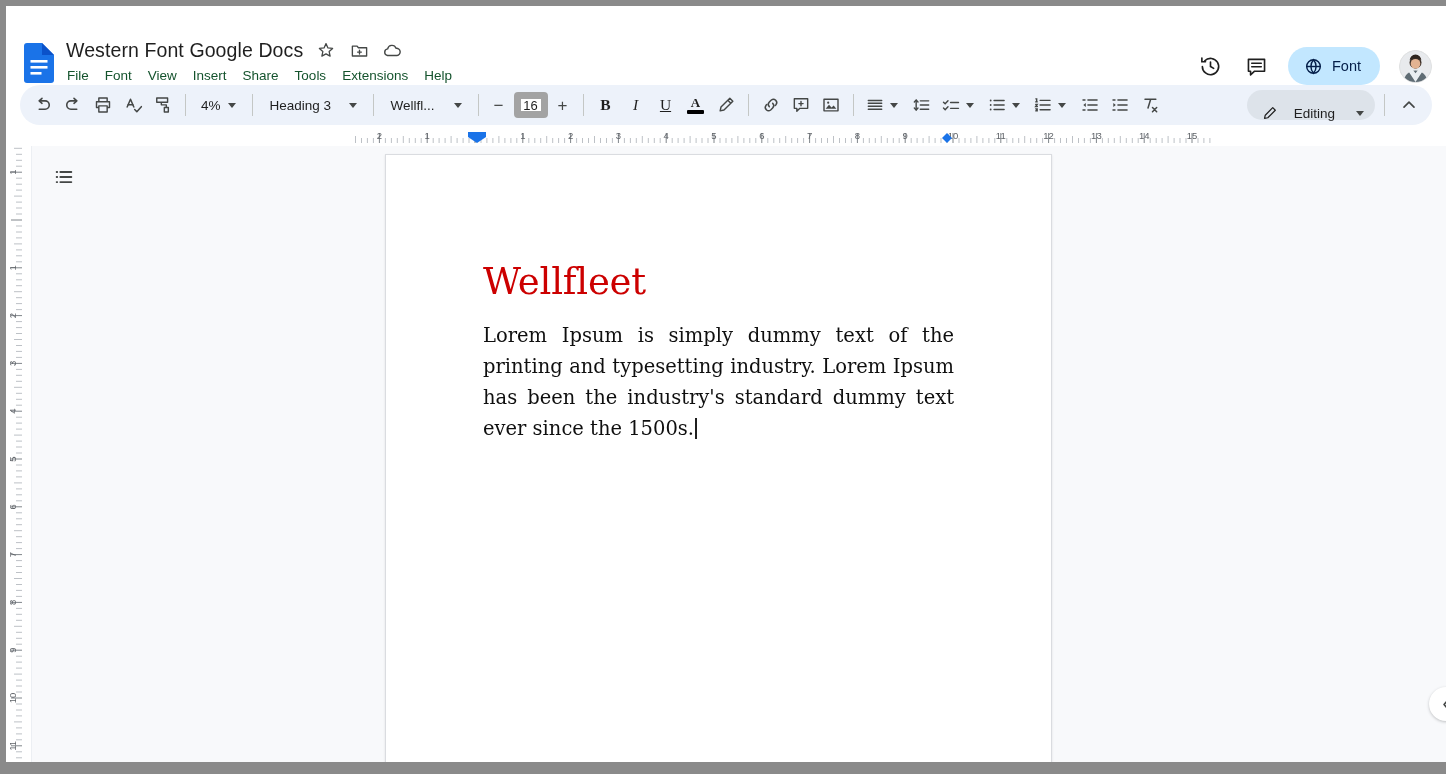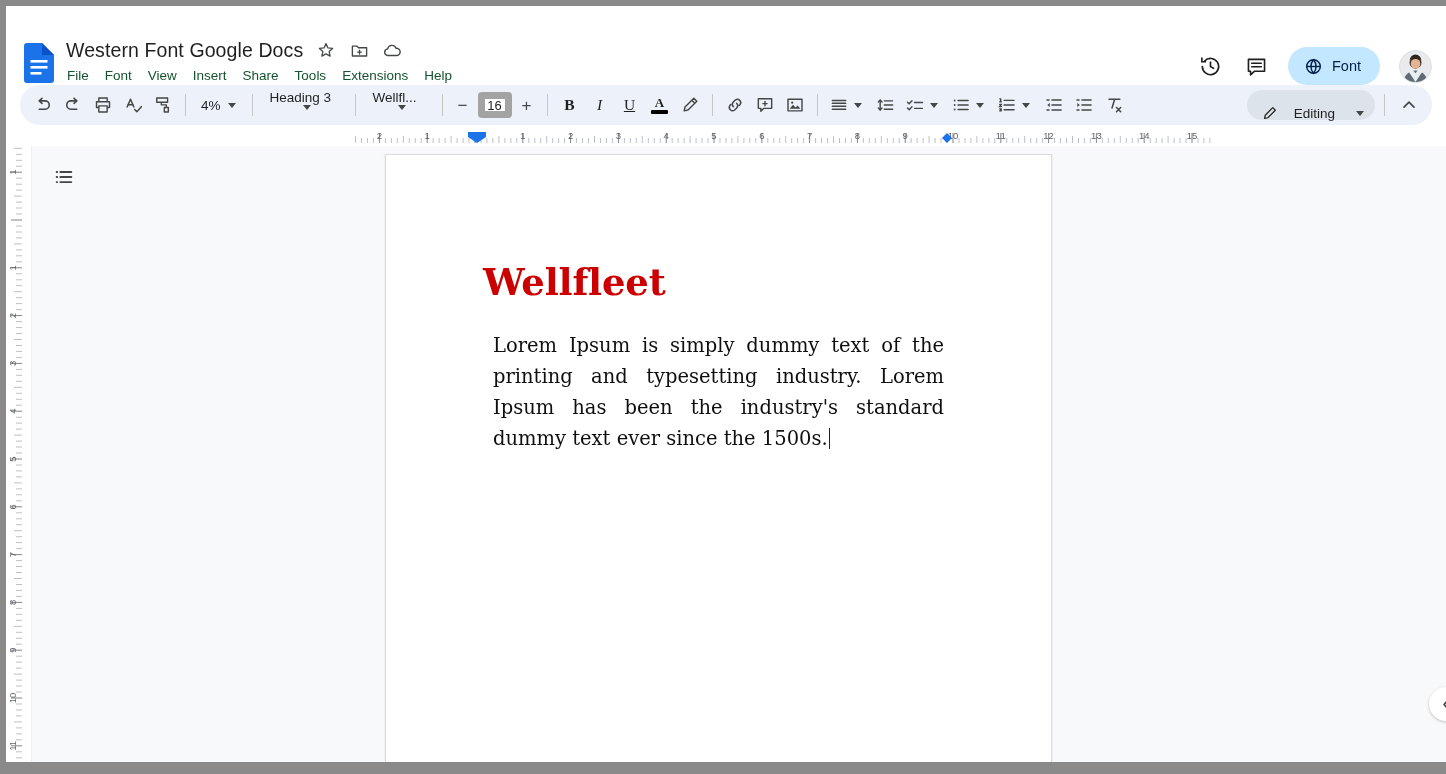--- a/index.html
+++ b/index.html
@@ -91,21 +91,20 @@
   .tb-sep { width: 1px; height: 22px; background: #c4c7c5; margin: 0 7px; flex: 0 0 auto; }
   .zoom-box {
     display: flex; align-items: center; gap: 2px; height: 30px;
     border-radius: 4px; padding: 0 4px 0 8px; cursor: pointer; color: #1f1f1f;
     font-size: 13.5px;
   }
   .style-box {
     display: flex; align-items: center; height: 30px; border-radius: 4px;
     padding: 0 4px 0 10px; cursor: pointer; color: #1f1f1f; font-size: 13.5px;
     white-space: nowrap;
-    flex-direction: column;
   }
   .style-label { min-width: 74px; }
   .font-label { min-width: 58px; }
   .fontsize-grp { display: flex; align-items: center; gap: 2px; flex: 0 0 auto; }
   .sz-btn {
     width: 26px; height: 26px; border-radius: 50%;
     display: flex; align-items: center; justify-content: center;
     color: #444746; cursor: pointer; font-size: 17px; line-height: 1;
   }
   .sz-field {
@@ -166,34 +165,34 @@
     top: 8px;
     width: 667px;
     height: 1000px;
     background: #ffffff;
     border: 1px solid #dadce0;
     box-shadow: 0 1px 2px rgba(60,64,67,0.12);
   }
   .page-content { padding: 106px 97px 0 97px; }
   .doc-heading {
     font-family: "DejaVu Serif", serif;
-    font-weight: 700;
+    font-weight: 400;
     font-size: 37px;
     line-height: 1.15;
     color: #cc0000;
-    margin: 0 0 26px 0;
+    margin: 0 0 16px 0;
     letter-spacing: -0.2px;
   }
   .doc-para {
     font-family: "DejaVu Serif", serif;
     font-size: 19.5px;
     line-height: 1.59;
     color: #0f0f0f;
     text-align: justify;
-    margin: 10px;
+    margin: 0;
     position: relative;
   }
   .text-cursor {
     display: inline-block; width: 1.6px; height: 21px; background: #1f1f1f;
     vertical-align: -4px; margin-left: 1px;
   }
 
   .side-toggle {
     position: absolute; right: -17px; top: 541px;
     width: 34px; height: 34px; border-radius: 50%;

